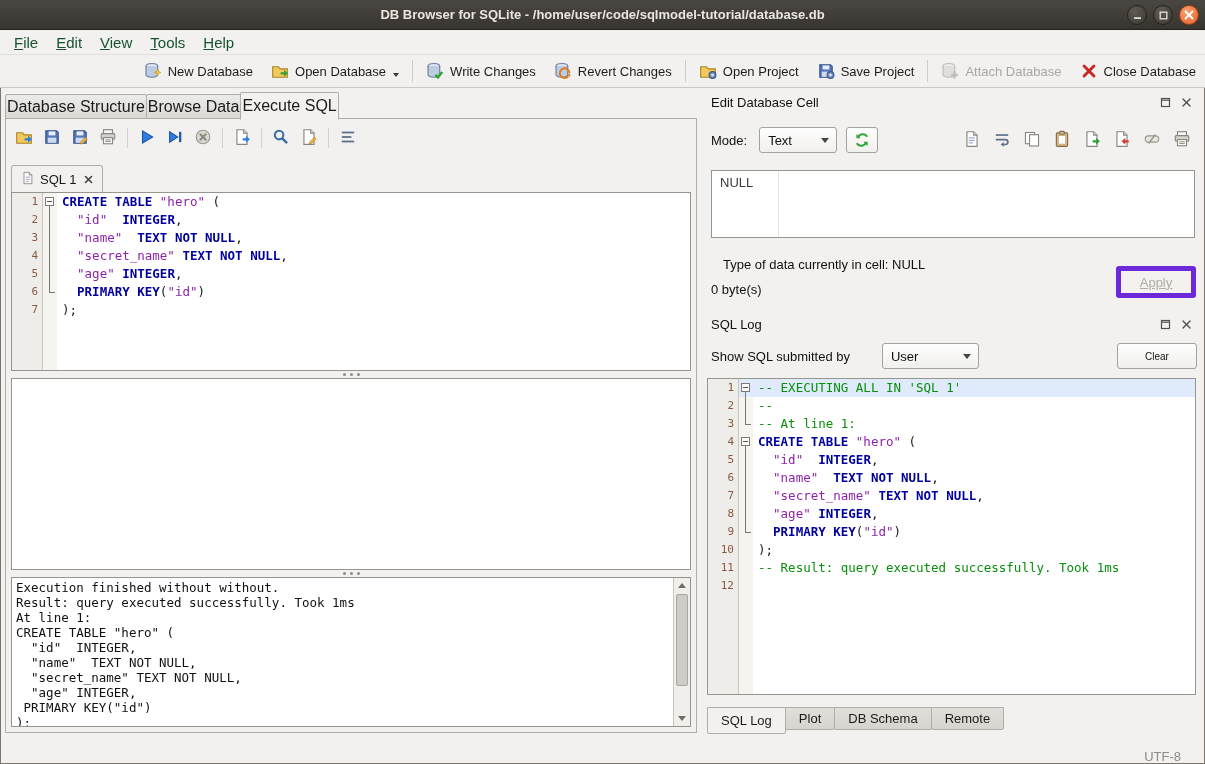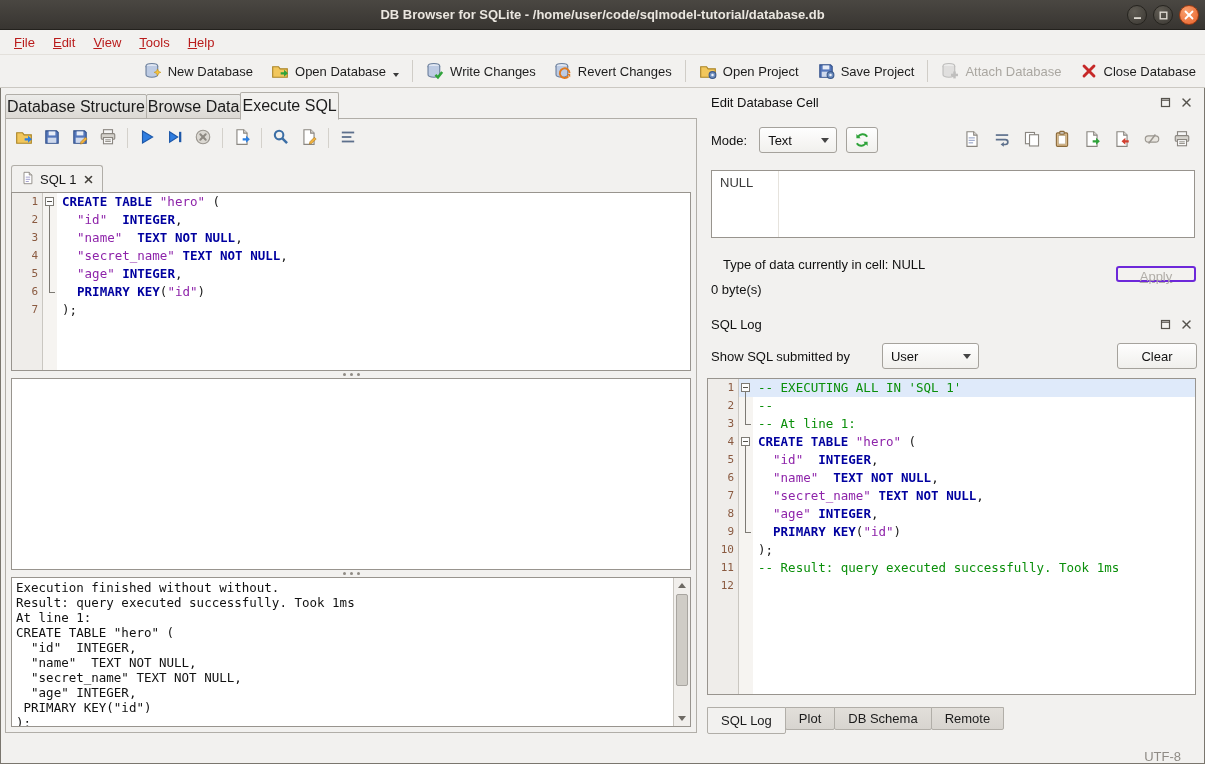--- a/index.html
+++ b/index.html
@@ -14,21 +14,21 @@
   .title{color:#eae6df;font-size:13px;font-weight:bold;}
   .win-controls{position:absolute;right:6px;top:5px;display:flex;gap:6px;}
   .win-btn{width:20px;height:20px;border-radius:50%;border:1px solid #26241f;
     background:radial-gradient(circle at 35% 30%,#605c54,#3a3732);
     display:flex;align-items:center;justify-content:center;padding:0;cursor:default;}
   .win-btn.close{background:radial-gradient(circle at 35% 30%,#f9a06e,#e8612a);border-color:#9c3a12;}
 
   
   .menubar{position:absolute;left:0;top:30px;width:100%;height:25px;background:#f2f1ef;
     border-bottom:1px solid #e3e0db;display:flex;align-items:center;padding-left:5px;box-sizing:border-box;}
-  .menu-item{padding:2px 9px;font-size:13px;color:#b91c1c;}
+  .menu-item{padding:2px 9px;font-size:15px;color:#14532d;}
   .toolbar{position:absolute;left:0;top:55px;width:100%;height:33px;background:#f2f1ef;
     border-bottom:1px solid #cbc8c2;display:flex;align-items:center;padding-left:6px;box-sizing:border-box;justify-content:flex-end;}
   .tb-btn{display:flex;align-items:center;gap:6px;padding:3px 9px;font-size:13px;color:#1d1d1d;
     background:none;border:none;font-family:inherit;}
   .tb-btn.disabled{color:#aaa7a1;}
   .tb-btn.disabled .ticon{filter:grayscale(1) opacity(.45);}
   .ticon{width:18px;height:18px;display:inline-flex;}
   .tb-arrow{width:0;height:0;border-left:3.5px solid transparent;border-right:3.5px solid transparent;
     border-top:4px solid #3a3a3a;margin:8px 0 0 1px;}
   .tb-sep{width:1px;height:22px;background:#d0cdc7;margin:0 4px;}
@@ -121,28 +121,28 @@
     background:linear-gradient(#fefefe,#f1f0ed);}
   .cell-icons{margin-left:auto;display:flex;}
   .cell-icons .icon-btn{width:30px;}
 
   .cellbox{position:absolute;left:711px;top:170px;width:484px;height:68px;background:#fff;
     border:1px solid #98948e;box-sizing:border-box;}
   .cellbox::after{content:"";position:absolute;left:66px;top:0;bottom:0;width:1px;background:#e6e3dd;}
   .nullval{position:absolute;left:8px;top:4px;font-size:13px;color:#3a3a3a;}
 
   .type-text{position:absolute;left:711px;top:257px;font-size:13px;color:#111;margin-left:12px;}
-  .apply-btn{position:absolute;left:1116px;top:266px;width:80px;height:16px;font-size:13px;
-    color:#b0ada7;background:#f3f2ef;border:2px solid #6d28d9;border-radius:3px;font-family:inherit;text-decoration:underline;}
+  .apply-btn{position:absolute;left:1116px;top:266px;width:80px;height:32px;font-size:13px;
+    color:#b0ada7;background:#f3f2ef;border:5px solid #6d28d9;border-radius:3px;font-family:inherit;text-decoration:underline;}
   .bytes-text{position:absolute;left:711px;top:282px;font-size:13px;color:#111;}
 
   .filter-row{position:absolute;left:711px;top:342px;width:486px;height:28px;display:flex;align-items:center;}
   .user-combo{margin-left:32px;width:97px;}
   .clear-btn{margin-left:auto;width:80px;height:26px;border:1px solid #a5a29c;border-radius:3px;
-    background:linear-gradient(#fefefe,#f0efec);font-size:13px;color:#111;font-family:inherit;}
+    background:linear-gradient(#fefefe,#f0efec);font-size:10px;color:#111;font-family:inherit;}
 
   .logbox{position:absolute;left:707px;top:378px;width:489px;height:317px;}
 
   .bottom-tabs{position:absolute;left:707px;top:707px;display:flex;align-items:flex-start;z-index:3;}
   .btab{height:21px;line-height:21px;padding:0 13px;font-size:13px;color:#1b1b1b;
     background:linear-gradient(#e2dfda,#d7d4cf);border:1px solid #b1aea8;margin-right:-1px;
     border-radius:0 0 2px 2px;}
   .btab.active{height:25px;line-height:25px;background:#f2f1ef;z-index:2;}
 
   .statusbar{position:absolute;left:0;top:740px;width:100%;height:24px;display:flex;

